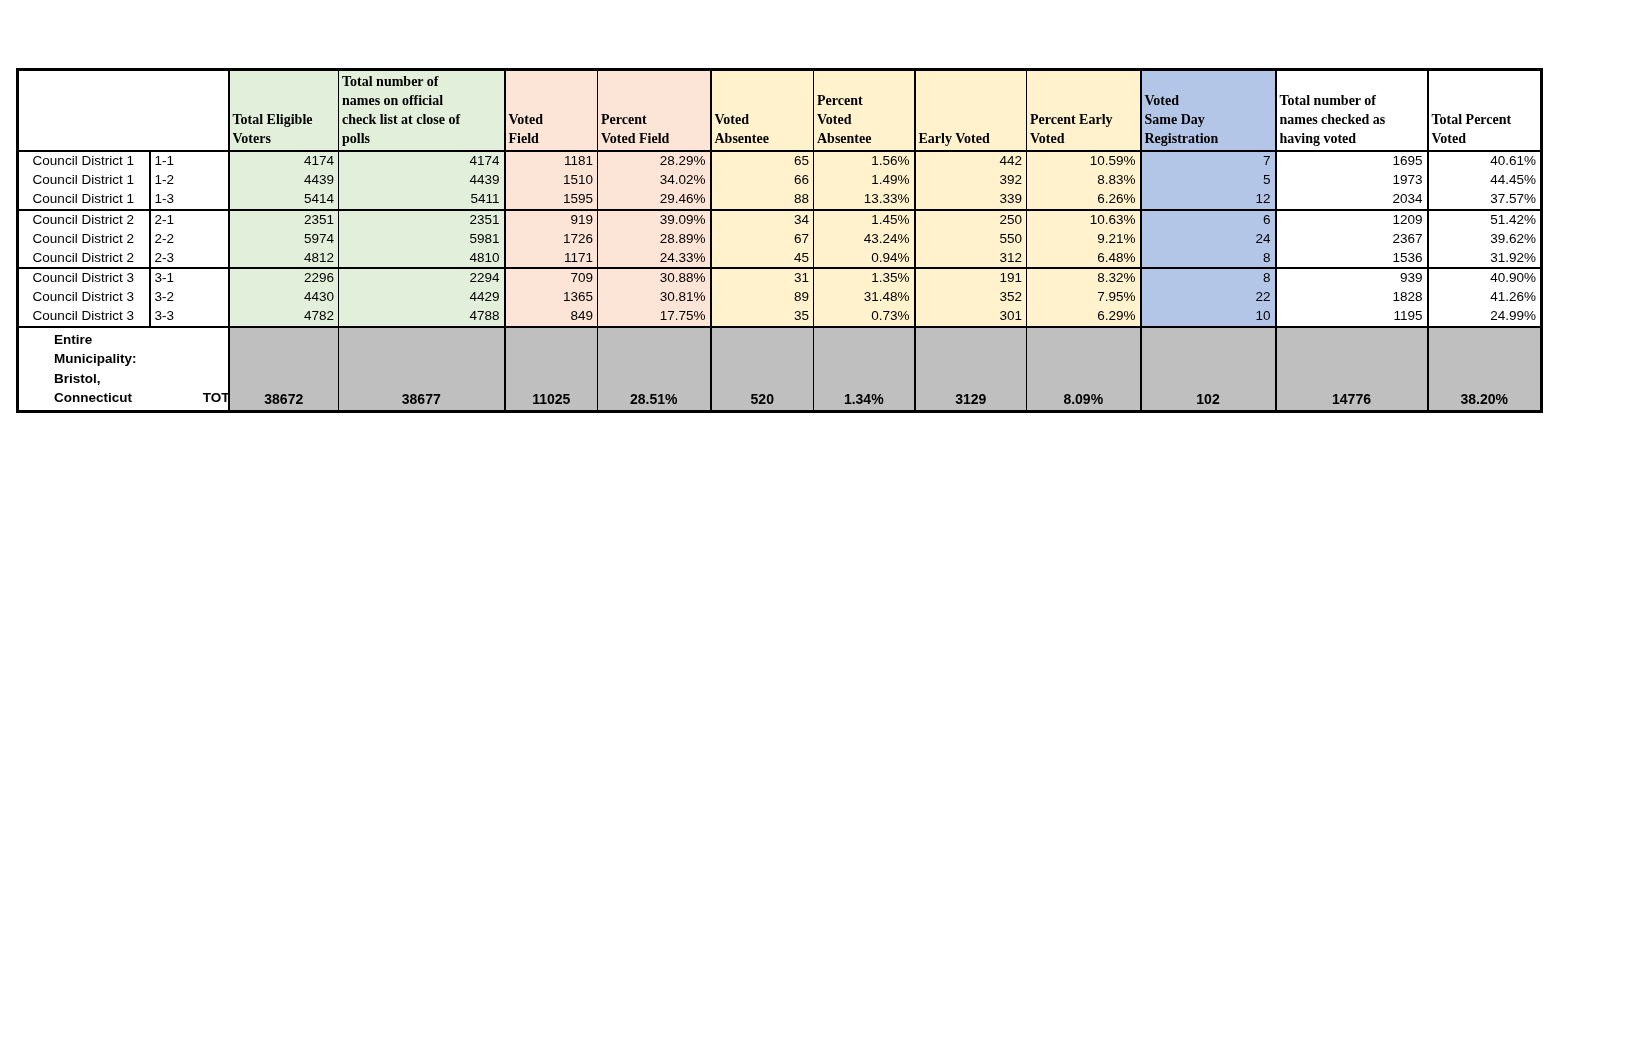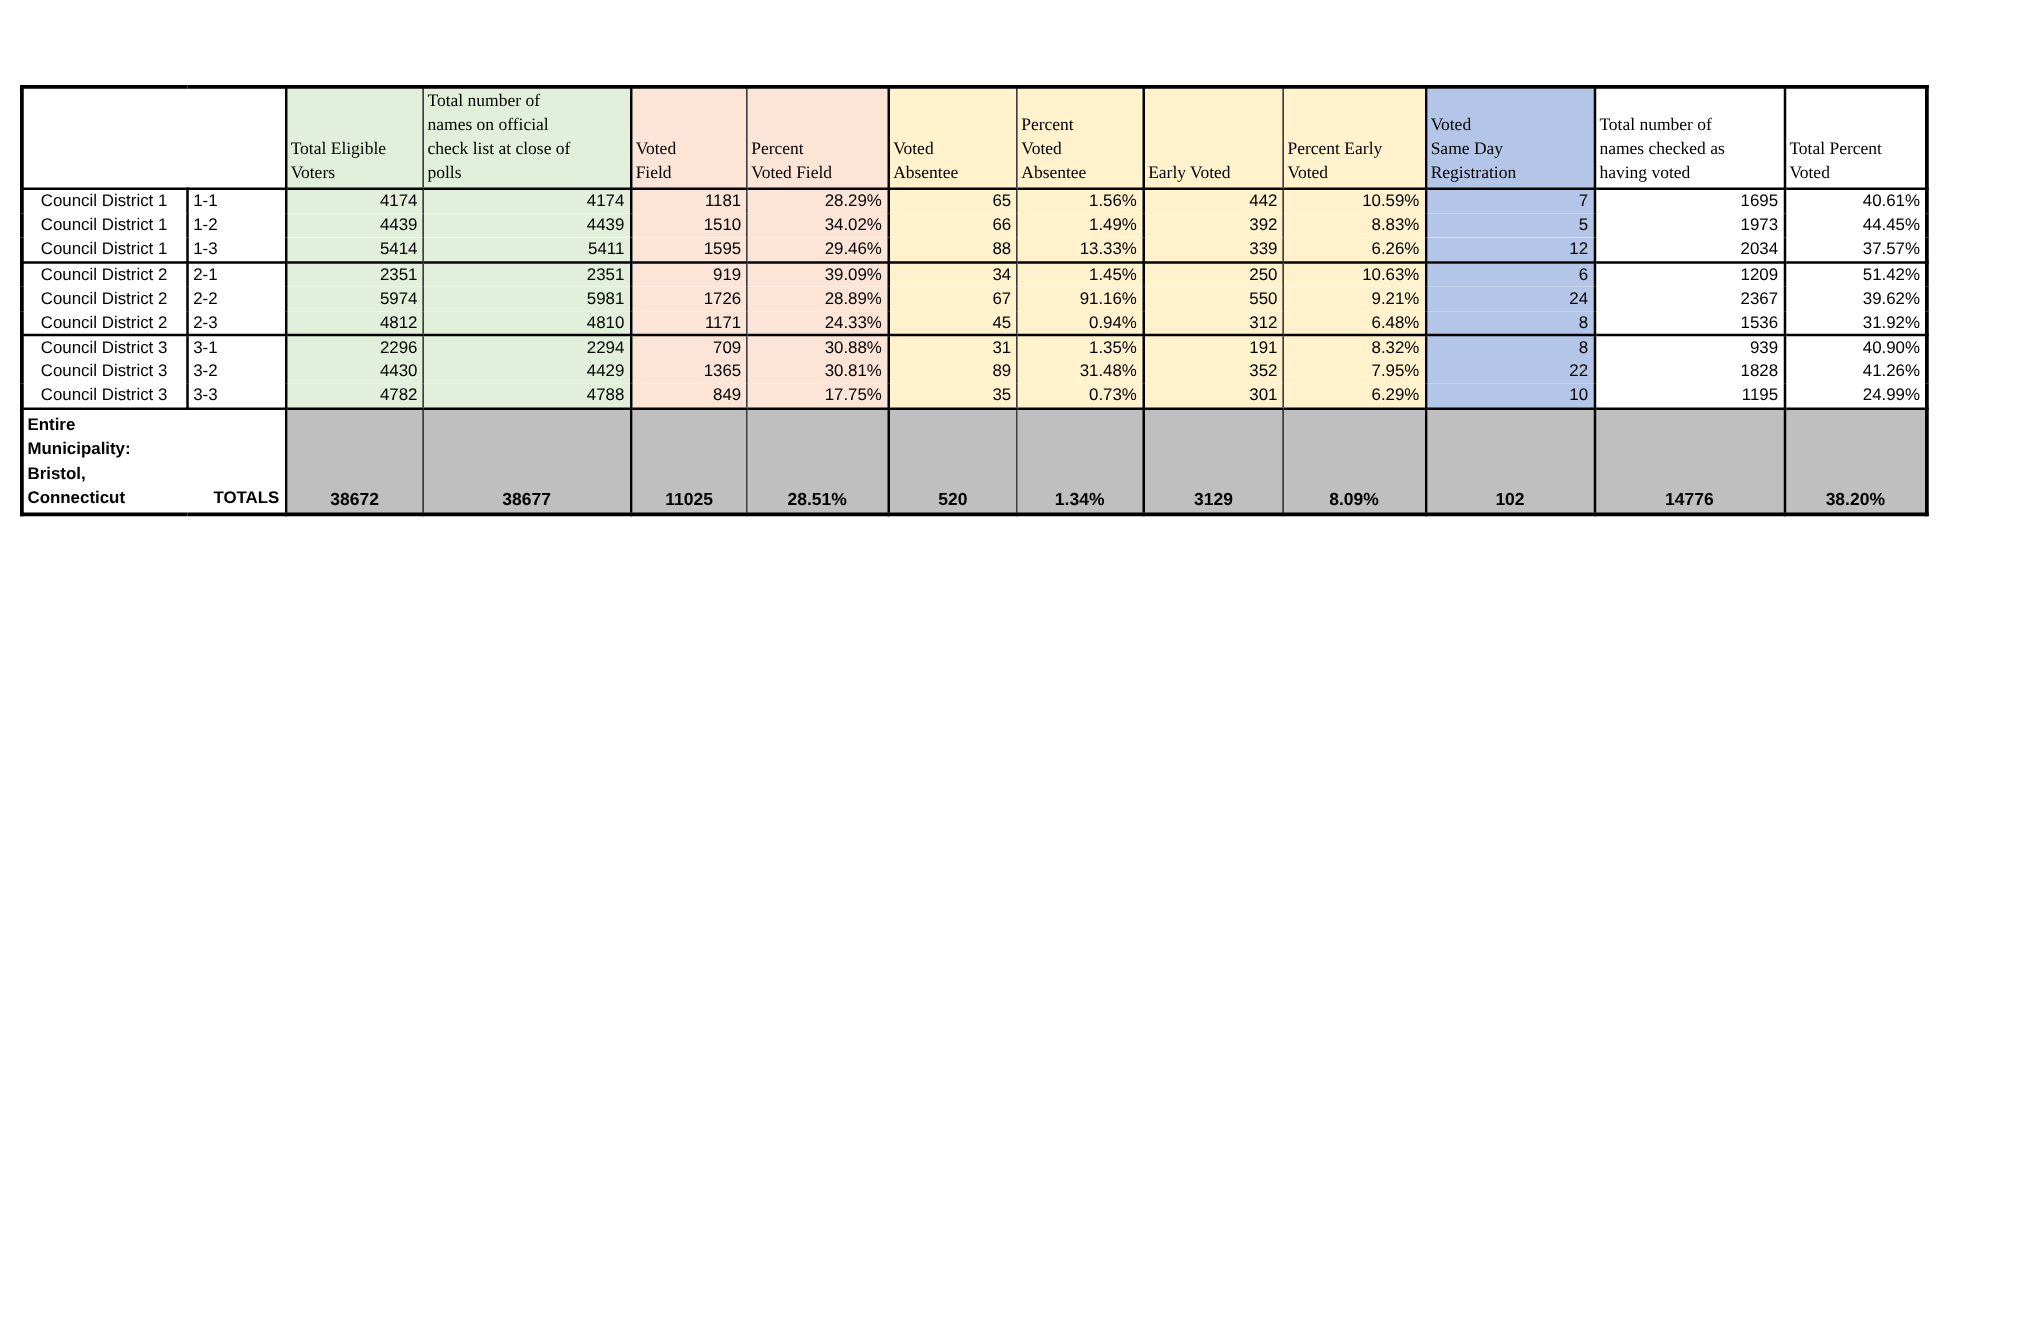--- a/index.html
+++ b/index.html
@@ -32,21 +32,21 @@
   .c-green{background:var(--green);}
   .c-pink{background:var(--pink);}
   .c-yellow{background:var(--yellow);}
   .c-blue{background:var(--blue);}
   .c-gray{background:var(--gray);}
 
   
   .header-row{height:79px;}
   .hdr{
     font-family:"Liberation Serif", serif;
-    font-weight:normal;
+    font-weight:bold;
     font-size:14px;
     line-height:19px;
     text-align:left;
     vertical-align:bottom;
     padding:1px 3px 2px 3px;
     white-space:pre-line;
     border-bottom:2px solid var(--border);
   }
 
   
@@ -61,21 +61,21 @@
   .district-cell{text-align:center; padding-left:3px !important;}
   .precinct-cell{text-align:left;}
   .num-cell{text-align:right;}
   .group-end td{border-bottom:2px solid var(--border);}
 
   
   .totals-row{height:80px;}
   .totals-row td{border-bottom:none; vertical-align:bottom;}
   .totals-label-cell{padding:2px 4px 2px 3px;}
   .totals-label-wrap{
-    display:flex; justify-content:space-between; align-items:flex-end; width:100%;
+    display:flex; justify-content:space-between; align-items:flex-end; width:100%;margin-left:32px;
   }
   .muni-label{
     font-weight:bold; font-size:13.5px; line-height:19.5px; white-space:pre-line; text-align:left;
   }
   .totals-word{font-weight:bold; font-size:13.5px; line-height:19.5px;text-align:center;}
   .totals-val{
     font-weight:bold; font-size:14px; text-align:center;
     padding:0 4px 3px 4px; vertical-align:bottom;
   }
 </style>
@@ -192,21 +192,21 @@
           <td class="num-cell c-white">51.42%</td>
         </tr>
         <tr class="data-row">
           <td class="district-cell thick-r c-white">Council District 2</td>
           <td class="precinct-cell thick-r c-white">2-2</td>
           <td class="num-cell c-green">5974</td>
           <td class="num-cell c-green thick-r">5981</td>
           <td class="num-cell c-pink">1726</td>
           <td class="num-cell c-pink thick-r">28.89%</td>
           <td class="num-cell c-yellow">67</td>
-          <td class="num-cell c-yellow thick-r">91.16%</td>
+          <td class="num-cell c-yellow thick-r">43.24%</td>
           <td class="num-cell c-yellow">550</td>
           <td class="num-cell c-yellow thick-r">9.21%</td>
           <td class="num-cell c-blue thick-r">24</td>
           <td class="num-cell c-white thick-r">2367</td>
           <td class="num-cell c-white">39.62%</td>
         </tr>
         <tr class="data-row group-end">
           <td class="district-cell thick-r c-white">Council District 2</td>
           <td class="precinct-cell thick-r c-white">2-3</td>
           <td class="num-cell c-green">4812</td>

